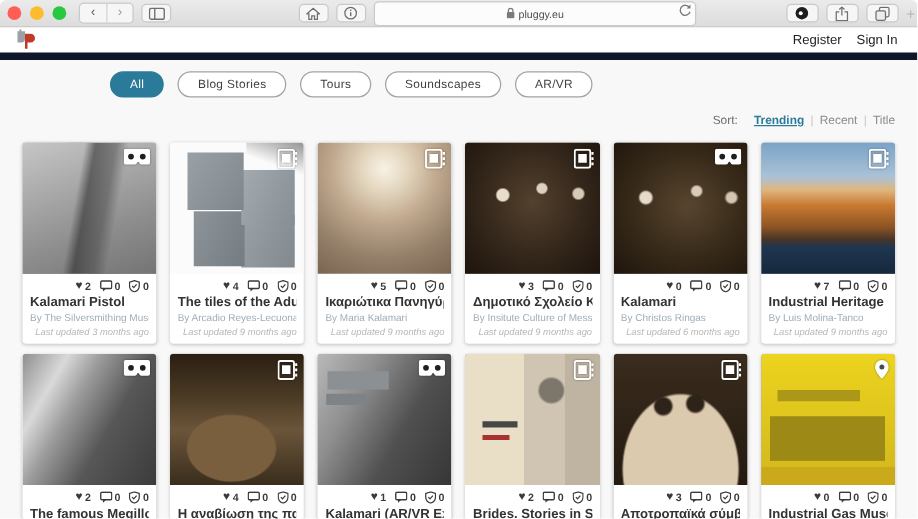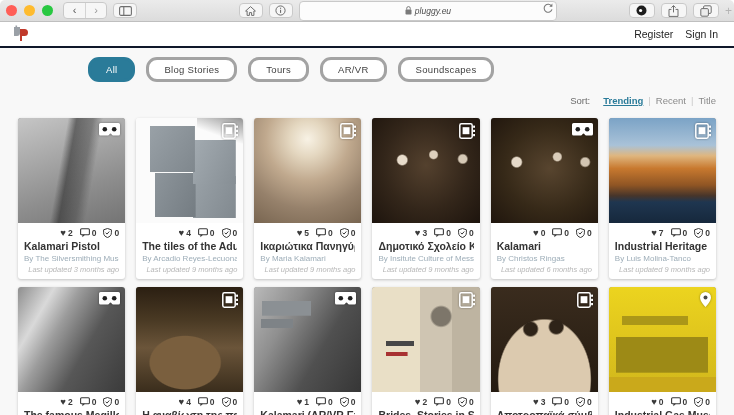--- a/index.html
+++ b/index.html
@@ -12,35 +12,35 @@
     display:flex; align-items:center; padding:0 6px; gap:6px; }
   .lights { display:flex; gap:7px; margin-right:4px; }
   .light { width:11px; height:11px; border-radius:50%; display:inline-block; }
   .navgrp { display:flex; border:1px solid #c9c9c9; border-radius:4px; background:#f6f6f6; overflow:hidden; }
   .navgrp button { width:21px; height:15px; border:none; background:transparent; color:#5a5a5a;
     font-size:11px; line-height:13px; cursor:pointer; }
   .navgrp button + button { border-left:1px solid #d4d4d4; color:#9a9a9a; }
   .cbtn { height:15px; min-width:24px; border:1px solid #c9c9c9; border-radius:4px; background:#f6f6f6;
     display:flex; align-items:center; justify-content:center; cursor:pointer; }
   .urlfield { width:258px; height:20px; background:#fcfcfc; border:1px solid #c9c9c9; border-radius:4px;
-    display:flex; align-items:center; justify-content:center; position:relative; font-size:8.5px; color:#4d4d4d; gap:3px;font-style:italic; }
+    display:flex; align-items:center; justify-content:center; position:relative; font-size:8.5px; color:#4d4d4d; gap:3px; }
   .urlfield .refresh { position:absolute; right:3px; top:1.5px; }
   .sp1 { flex:1.5; } .sp2 { flex:1; }
   .extbtn { width:26px; } .plus { color:#8f8f8f; font-size:12px; opacity:.55; border:none; background:transparent; margin-right:-4px; }
 
   
-  .siteheader { height:26px; background:#fff; border-bottom:2px solid #0f172a;
+  .siteheader { height:26px; background:#fff; border-bottom:6px solid #0f172a;
     display:flex; align-items:center; padding:0 16px 0 12px; }
   .auth { margin-left:auto; display:flex; gap:12px; }
   .auth a { font-size:10.5px; color:#1f1f1f; text-decoration:none; cursor:pointer; }
 
   
   .content { background:#f8f8f8; height:367px; }
   .pillrow { display:flex; gap:11px; padding:9px 0 0 88px; }
-  .pill { font-size:9.5px; letter-spacing:.3px; color:#3f3f3f; background:#fff; border:3px solid #a3a3a3;
+  .pill { font-size:9.5px; letter-spacing:.3px; color:#3f3f3f; background:#fff; border:1px solid #a3a3a3;
     border-radius:11px; padding:4px 15px; cursor:pointer; white-space:nowrap; }
   .pill.active { background:#2a7b99; border-color:#2a7b99; color:#fff; }
   .sortrow { display:flex; justify-content:flex-end; align-items:flex-start; gap:5px;
     padding:13px 18px 0 0; font-size:9.5px; color:#6b6b6b; }
   .sort-opt { color:#8a8a8a; cursor:pointer; }
   .sort-opt.active { color:#2a7b99; font-weight:bold;text-decoration:underline; }
   .sep { color:#c9c9c9; }
 
   
   .grid { display:grid; grid-template-columns:repeat(6,1fr); gap:8px 11px; padding:12px 18px 0 18px; }
@@ -167,22 +167,22 @@
       <a>Register</a>
       <a>Sign In</a>
     </div>
   </div>
 
   <div class="content">
     <div class="pillrow">
         <button class="pill active">All</button>
         <button class="pill">Blog Stories</button>
         <button class="pill">Tours</button>
+        <button class="pill">Soundscapes</button>
         <button class="pill">AR/VR</button>
-        <button class="pill">Soundscapes</button>
       </div>
 
     <div class="sortrow">
       <span>Sort:</span>
       <span style="width:3px"></span>
     <span class="sort-opt active">Trending</span>
         <span class="sep">|</span>
         <span class="sort-opt">Recent</span>
         <span class="sep">|</span>
         <span class="sort-opt">Title</span>

